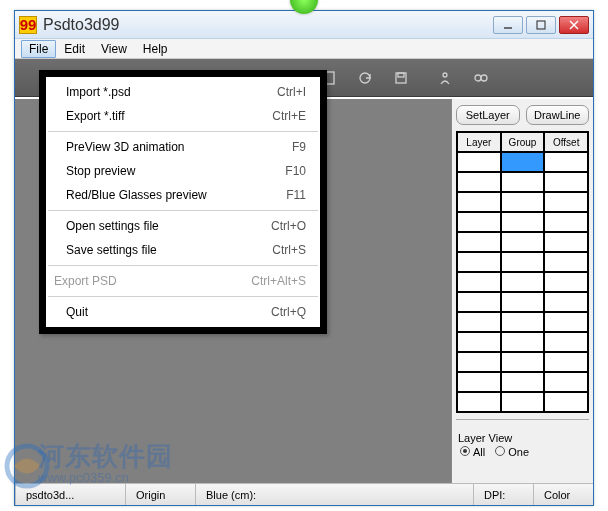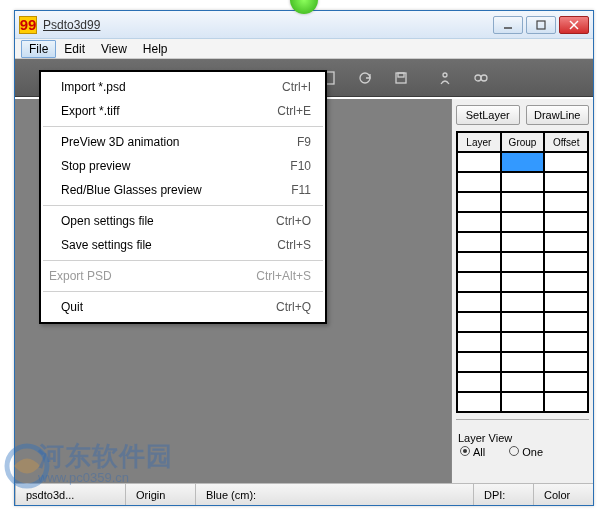--- a/index.html
+++ b/index.html
@@ -1,47 +1,47 @@
 <!DOCTYPE html>
 <html><head>
 <meta charset="utf-8">
 <style>
 * { box-sizing: border-box; margin: 0; padding: 0; font-family: "Microsoft YaHei", "Segoe UI", Tahoma, sans-serif; }
 body { background: #fff; overflow: hidden; }
 .wrap { width: 608px; height: 511px; position: relative; background: #fff; padding: 4px; }
 .window { position: absolute; left: 14px; top: 10px; width: 580px; height: 496px; border: 1px solid #2a6fb3; background: #fff; box-shadow: 0 0 3px rgba(0,0,0,0.2); }
 .titlebar { height: 28px; background: linear-gradient(#f3f7fc, #d9e6f5); display: flex; align-items: center; padding: 0 4px; border-bottom: 1px solid #bcd2e6; }
 .app-icon { width: 18px; height: 18px; background: #ffcc00; border: 1px solid #c09000; display: flex; align-items: center; justify-content: center; font-size: 15px; font-weight: bold; color: #c00; margin-right: 6px; }
-.title { font-size: 12px; color: #333; flex: 1; text-decoration: underline; }
+.title { font-size: 16px; color: #333; flex: 1; }
 .winbtns { display: flex; gap: 3px; }
 .winbtn { width: 30px; height: 18px; border: 1px solid #8ba9c8; border-radius: 2px; background: linear-gradient(#f3f7fc,#d2e2f3); display:flex; align-items:center; justify-content:center; font-size:11px; color:#444; cursor:pointer; }
 .winbtn.close { background: linear-gradient(#f08080,#d22d2d); color:#fff; border-color:#a02020; }
 .menubar { height: 20px; background: #f4f4f4; border-bottom: 1px solid #ccc; display:flex; align-items:center; padding: 0 6px; font-size:12px; }
 .menuitem { padding: 2px 8px; cursor:pointer; }
 .menuitem.active { border: 1px solid #7aa7d8; background: linear-gradient(#eaf3fb,#c9def3); border-radius:1px; padding:1px 7px; }
 .toolbar { height: 38px; background: linear-gradient(#6e6e6e,#5a5a5a); border-bottom: 1px solid #3a3a3a; position: relative; }
 .toolico { position:absolute; width:20px; height:20px; top:9px; display:flex; align-items:center; justify-content:center; }
 .toolico svg { stroke:#cfcfcf; fill:none; stroke-width:1.3; }
 .client { position:absolute; left:0; right:0; top:88px; bottom:22px; background:#808080; display:flex; }
 .canvas { flex:1; background:#808080; }
 .rightpanel { width:142px; background:#f0f0f0; border-left:1px solid #888; display:flex; flex-direction:column; }
 .tabrow { padding:6px 4px 4px; display:flex; gap:6px; }
-.tabbtn { flex:1; font-size:11px; padding:3px 2px; background:linear-gradient(#fdfdfd,#e5e5e5); border:1px solid #999; border-radius:2px; text-align:center; cursor:pointer; }
+.tabbtn { flex:1; font-size:11px; padding:3px 2px; background:linear-gradient(#fdfdfd,#e5e5e5); border:1px solid #999; border-radius:7px; text-align:center; cursor:pointer; }
 .layertable { margin:2px 4px; border:1px solid #000; font-size:11px; }
 .lrow { display:flex; height:20px; }
 .lcell { flex:1; border:1px solid #000; background:#fff; display:flex; align-items:center; justify-content:center; }
 .lhead .lcell { background:#f0f0f0; font-size:10px; }
 .lcell.sel { background:#3399ff; }
 .layerview { margin:4px 4px 0; border-top:1px solid #aaa; padding-top:12px; font-size:11px; }
-.lvrow { display:flex; gap:24px; align-items:center; padding:2px 4px; }
+.lvrow { display:flex; gap:10px; align-items:center; padding:2px 4px; }
 .radio { width:10px; height:10px; border:1px solid #555; border-radius:50%; display:inline-block; margin-right:3px; position:relative; }
 .radio.on::after { content:""; position:absolute; left:2px; top:2px; width:4px; height:4px; background:#333; border-radius:50%; }
 .statusbar { position:absolute; left:0; right:0; bottom:0; height:22px; background:linear-gradient(#f6f6f6,#e2e2e2); border-top:1px solid #bbb; display:flex; align-items:center; font-size:11px; }
 .stcell { border-left:1px solid #bbb; padding:0 10px; height:100%; display:flex; align-items:center; }
-.dropdown { position:absolute; left:24px; top:59px; width:288px; background:#fff; border:2px solid #000000; box-shadow:2px 2px 4px rgba(0,0,0,0.25); padding:3px 0; font-size:12px; z-index:50; }
+.dropdown { position:absolute; left:24px; top:59px; width:288px; background:#fff; border:7px solid #000000; box-shadow:2px 2px 4px rgba(0,0,0,0.25); padding:3px 0; font-size:12px; z-index:50; }
 .drow { display:flex; align-items:center; height:24px; padding:0 14px 0 20px; cursor:pointer; }
 .dlabel { flex:1; }
 .dshort { color:#555; }
 .drow.dis { color:#9a9a9a;padding-left:8px; }
 .drow.dis .dshort { color:#9a9a9a; }
 .sep { height:1px; background:#d0d0d0; margin:3px 2px; }
 .watermark { position:absolute; left:38px; bottom:26px; font-size:26px; color:rgba(40,100,180,0.35); font-weight:bold; letter-spacing:1px; pointer-events:none; }
 .wmcircle { position:absolute; left:4px; bottom:22px; width:46px; height:46px; pointer-events:none; }
 .wmcircle svg { opacity:0.4; }
 .topcircle { position:absolute; left:290px; top:-14px; width:28px; height:28px; border-radius:50%; background:radial-gradient(#8cff5c,#2fa812); box-shadow:0 0 3px rgba(0,0,0,0.3); z-index:60; }

